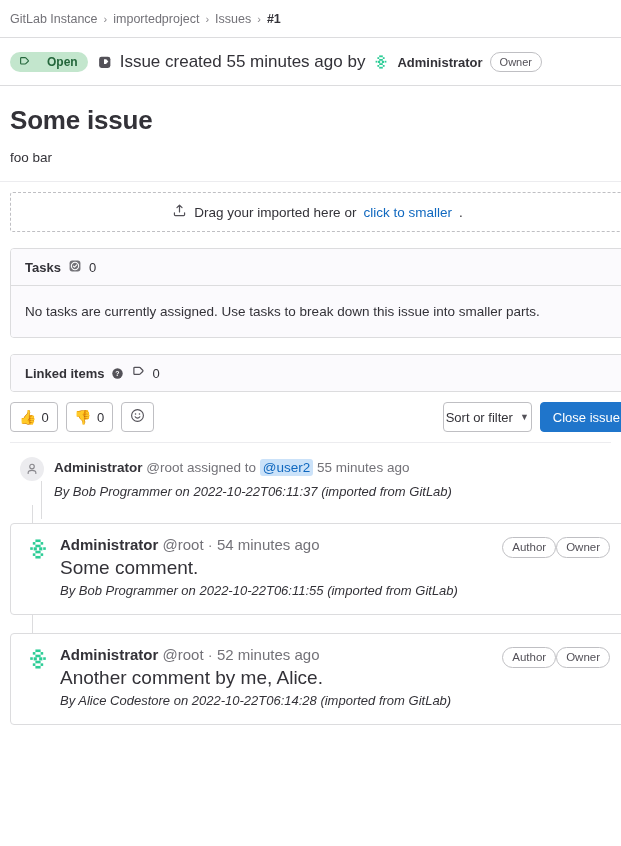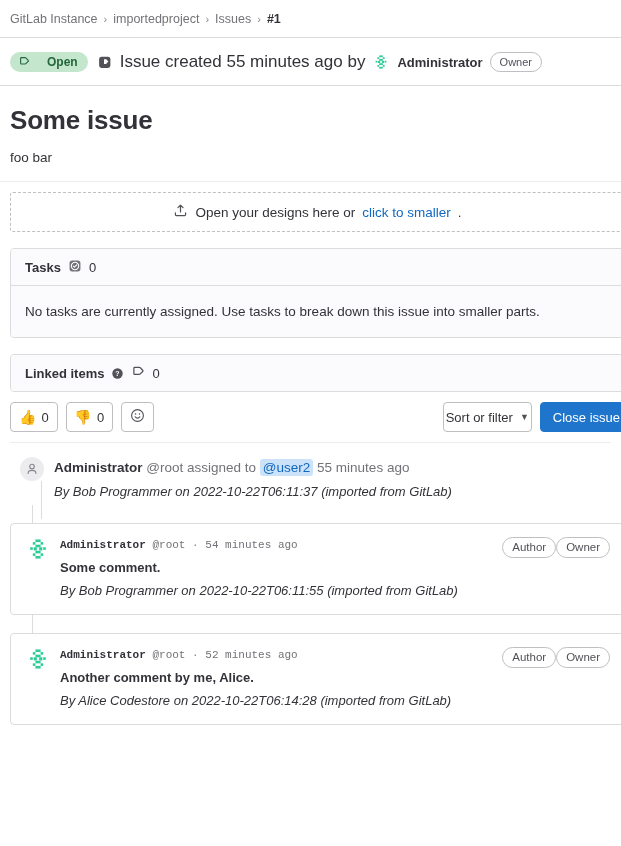--- a/index.html
+++ b/index.html
@@ -176,24 +176,24 @@
     position: relative;
     margin-right: -14px;
   }
   .note-connector {
     position: absolute; left: 21px; top: -19px; height: 19px;
     width: 1px; background: #dcdcde;
   }
   .note-head { display: flex; align-items: flex-start; gap: 9px; }
   .note-avatar { width: 26px; height: 26px; border-radius: 50%; flex: none; overflow: hidden; }
   .note-main { flex: 1 1 auto; min-width: 0; }
-  .note-byline { font-size: 11px; color: #737278; line-height: 18px; font-family: Liberation Mono, monospace; }
+  .note-byline { font-size: 15px; color: #737278; line-height: 18px; }
   .note-byline b { color: #333238; }
   .note-sep { color: #89888d; }
-  .note-body { font-size: 13px; color: #333238; margin-top: 4px; line-height: 19px; font-weight: bold; }
+  .note-body { font-size: 19px; color: #333238; margin-top: 4px; line-height: 19px; }
   .note-badges { display: flex; flex: none; margin-top: 1px; }
   .pill-sm {
     border: 1px solid #bfbfc3; border-radius: 999px;
     padding: 2px 9px; font-size: 11.5px; color: #535158;
     background: #fff; line-height: 15px; white-space: nowrap;
   }
 </style>
 </head>
 <body>
 
@@ -259,21 +259,21 @@
   <div class="issue-desc">foo bar</div>
 
   <div class="dropzone-wrap">
     <div class="dropzone">
       <span>
         <svg width="15" height="15" viewBox="0 0 16 16" fill="none" aria-hidden="true">
           <path d="M8 2.2v7.3M5.3 4.9 8 2.2l2.7 2.7" stroke="#535158" stroke-width="1.3" stroke-linecap="round" stroke-linejoin="round"></path>
           <path d="M2.6 10.4v2.2c0 .5.4.9.9.9h9c.5 0 .9-.4.9-.9v-2.2" stroke="#535158" stroke-width="1.3" stroke-linecap="round"></path>
         </svg>
       </span>
-      <span>Open your designs here or</span>
+      <span>Drag your imported here or</span>
       <a href="#">click to smaller</a>
         <span>.</span>
     </div>
   </div>
 
   <div class="panel-wrap">
     <div class="panel">
       <div class="panel-head">
         <span>Tasks</span>
         <span>

